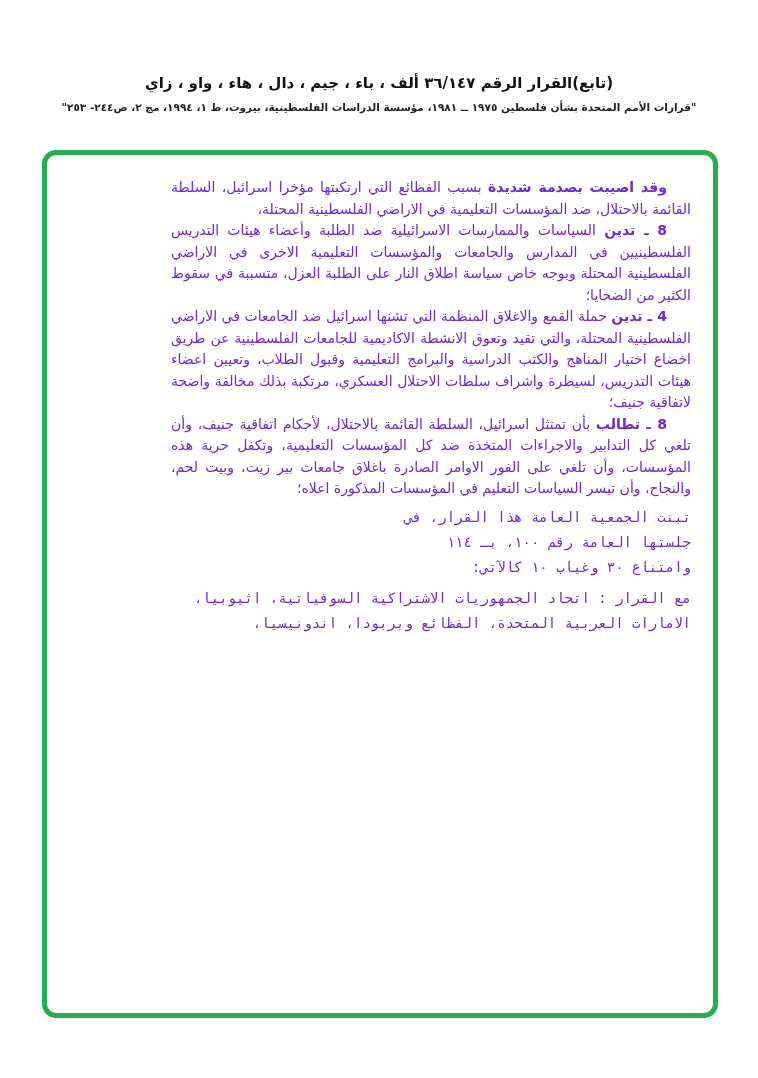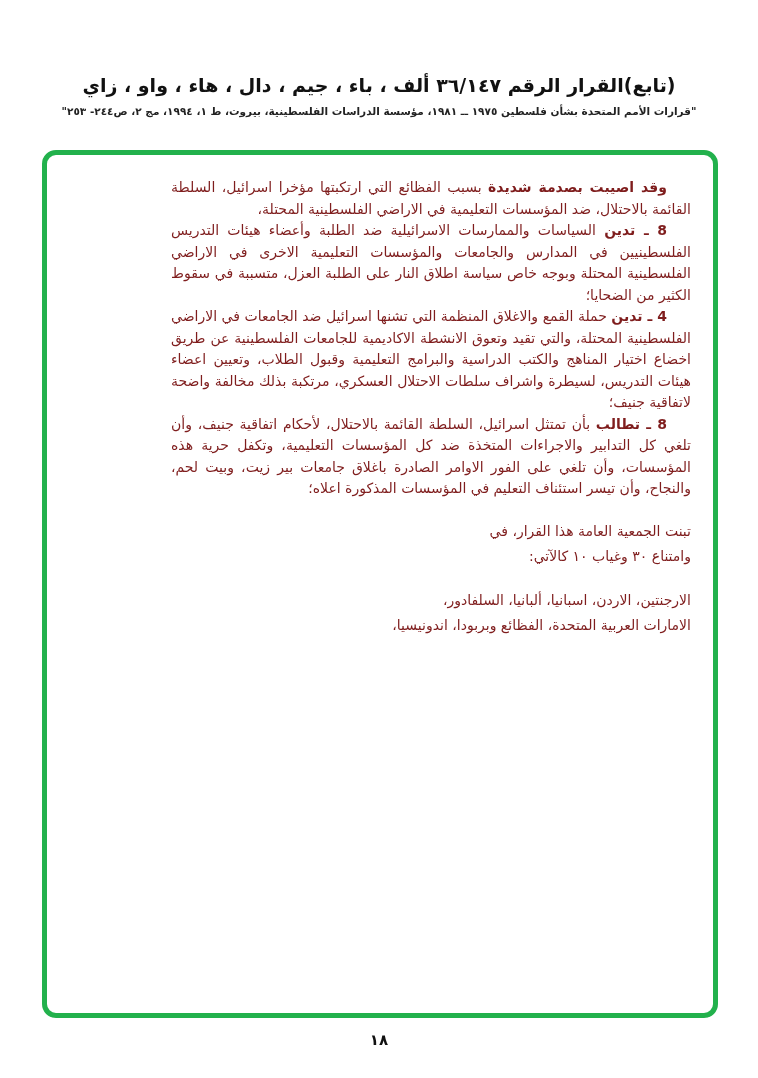--- a/index.html
+++ b/index.html
@@ -14,21 +14,21 @@
   }
   .doc-header {
     position: absolute;
     top: 74px;
     left: 0;
     width: 758px;
     text-align: center;
   }
   .doc-title {
     direction: rtl;
-    font-size: 19px;
+    font-size: 15px;
     font-weight: 700;
     letter-spacing: 0.2px;
   }
   .doc-source {
     direction: rtl;
     margin-top: 9px;
     font-size: 10.5px;
     font-weight: 700;
     color: #222222;
   }
@@ -45,30 +45,31 @@
   }
   .text-area {
     position: absolute;
     top: 22px;
     right: 22px;
     width: 520px;
     direction: rtl;
     text-align: justify;
     font-size: 14px;
     line-height: 21.5px;
-    color: #7f1d1d;
+    color: #6d28d9;
   }
   .para {
     margin: 0;
     text-indent: 24px;
   }
   .para b { font-weight: 700; }
   .closing {
-    margin-top: 19px;
+    margin-top: 6px;
     text-align: left; 
+    font-family: Liberation Mono, monospace;
   }
   .closing-line {
     direction: rtl;
     display: block;
     line-height: 25px;
     white-space: nowrap;
     width: -moz-fit-content;
     width: fit-content;
   }
   .page-footer {
@@ -95,33 +96,31 @@
   <section class="frame" style="border-color: rgb(34, 177, 76);">
     <div class="text-area">
 
       <p class="para"><b>وقد اصيبت بصدمة شديدة</b><span> بسبب الفظائع التي ارتكبتها مؤخرا اسرائيل، السلطة القائمة بالاحتلال، ضد المؤسسات التعليمية في الاراضي الفلسطينية المحتلة،</span></p>
 
 
       <p class="para"><b>8 ـ تدين</b><span> السياسات والممارسات الاسرائيلية ضد الطلبة وأعضاء هيئات التدريس الفلسطينيين في المدارس والجامعات والمؤسسات التعليمية الاخرى في الاراضي الفلسطينية المحتلة وبوجه خاص سياسة اطلاق النار على الطلبة العزل، متسببة في سقوط الكثير من الضحايا؛</span></p>
 
       <p class="para"><b>4 ـ تدين</b><span> حملة القمع والاغلاق المنظمة التي تشنها اسرائيل ضد الجامعات في الاراضي الفلسطينية المحتلة، والتي تقيد وتعوق الانشطة الاكاديمية للجامعات الفلسطينية عن طريق اخضاع اختيار المناهج والكتب الدراسية والبرامج التعليمية وقبول الطلاب، وتعيين اعضاء هيئات التدريس، لسيطرة واشراف سلطات الاحتلال العسكري، مرتكبة بذلك مخالفة واضحة لاتفاقية جنيف؛</span></p>
 
-      <p class="para"><b>8 ـ تطالب</b><span> بأن تمتثل اسرائيل، السلطة القائمة بالاحتلال، لأحكام اتفاقية جنيف، وأن تلغي كل التدابير والاجراءات المتخذة ضد كل المؤسسات التعليمية، وتكفل حرية هذه المؤسسات، وأن تلغي على الفور الاوامر الصادرة باغلاق جامعات بير زيت، وبيت لحم، والنجاح، وأن تيسر استئناف التعليم في المؤسسات المذكورة اعلاه؛</span></p>
+      <p class="para"><b>8 ـ تطالب</b><span> بأن تمتثل اسرائيل، السلطة القائمة بالاحتلال، لأحكام اتفاقية جنيف، وأن تلغي كل التدابير والاجراءات المتخذة ضد كل المؤسسات التعليمية، وتكفل حرية هذه المؤسسات، وأن تلغي على الفور الاوامر الصادرة باغلاق جامعات بير زيت، وبيت لحم، والنجاح، وأن تيسر السياسات التعليم في المؤسسات المذكورة اعلاه؛</span></p>
 
 
       <div class="closing">
         <span class="closing-line">تبنت الجمعية العامة هذا القرار، في</span>
+        <span class="closing-line">جلستها العامة رقم ١٠٠، بـ ١١٤</span>
         <span class="closing-line">وامتناع ٣٠ وغياب ١٠ كالآتي:</span>
       </div>
 
       <div class="closing">
-        <span class="closing-line">الارجنتين، الاردن، اسبانيا، ألبانيا، السلفادور،</span>
+        <span class="closing-line">مع القرار : اتحاد الجمهوريات الاشتراكية السوفياتية، اثيوبيا،</span>
         <span class="closing-line">الامارات العربية المتحدة، الفظائع وبربودا، اندونيسيا،</span>
       </div>
 
     </div>
   </section>
 
-  <footer class="page-footer">
-    <span>١٨</span>
-  </footer>
 
 </div>
 
 </body></html>

